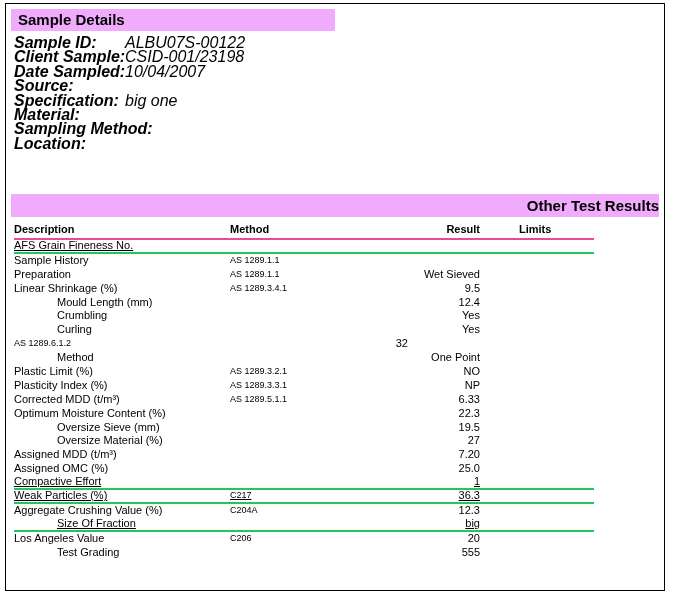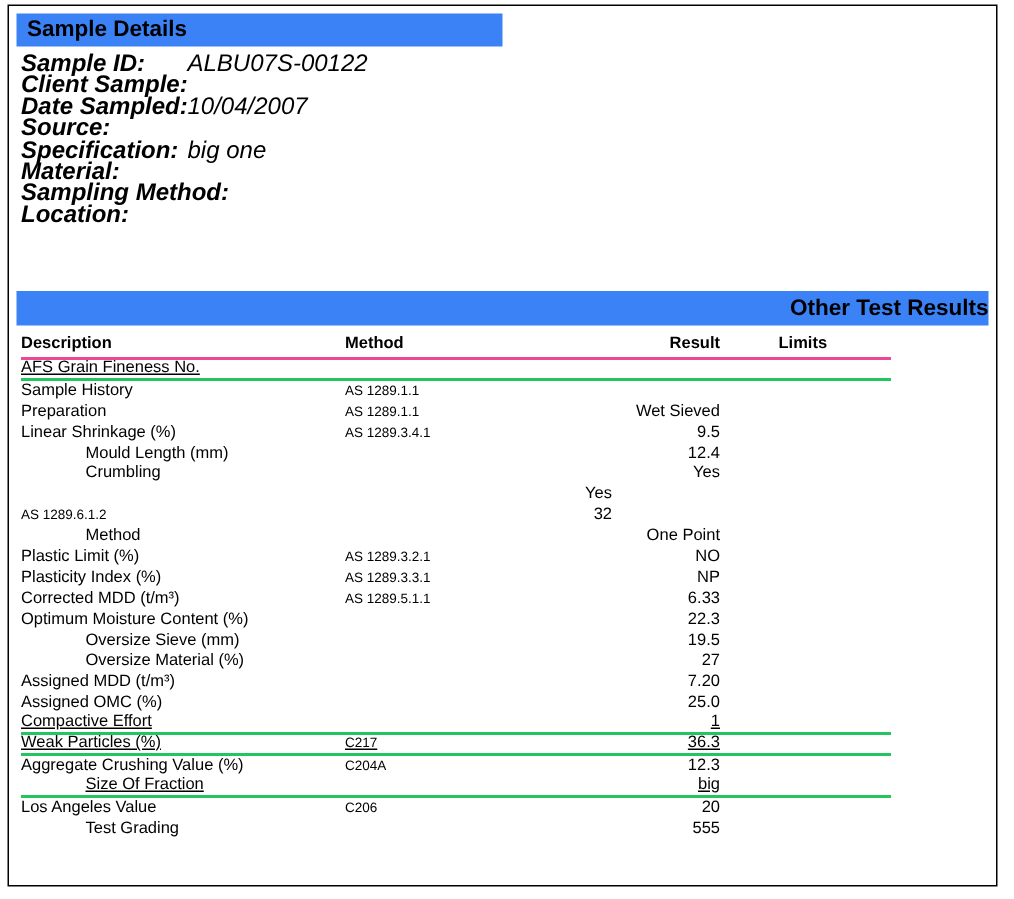--- a/index.html
+++ b/index.html
@@ -14,21 +14,21 @@
     position: relative;
   }
   .frame {
     position: absolute;
     left: 5px; top: 3px;
     width: 658px; height: 586px;
     border: 1px solid #000000;
   }
   .section-header {
     position: absolute;
-    background: #3b82f6;
+    background: #f0abfc;
     font-size: 15px;
     font-weight: bold;
     line-height: 22px;
     padding-left: 7px;
     box-sizing: border-box;
     white-space: nowrap;
   }
   #sample-details-header { left: 11px; top: 9px; width: 324px; height: 22px; }
   #other-tests-header   { left: 11px; top: 194px; width: 648px; height: 23px; line-height: 23px; text-align: right; }
 
@@ -86,20 +86,21 @@
 <div class="section-header" id="sample-details-header">Sample Details</div>
 
 <div class="details" id="details-list">
   <div class="detail-row">
     <span class="detail-label">Sample ID:</span>
     <span class="detail-value">ALBU07S-00122</span>
   </div>
 
   <div class="detail-row">
     <span class="detail-label">Client Sample:</span>
+    <span class="detail-value">CSID-001/23198</span>
   </div>
 
   <div class="detail-row">
     <span class="detail-label">Date Sampled:</span>
     <span class="detail-value">10/04/2007</span>
   </div>
 
   <div class="detail-row">
     <span class="detail-label">Source:</span>
     <span class="detail-value"></span>
@@ -172,20 +173,21 @@
   </div>
 
   <div class="trow">
     <span class="c-desc cell-desc indent">Crumbling</span>
     <span class="c-method cell-method"></span>
     <span class="c-result cell-result">Yes</span>
     <span class="c-limits cell-limits"></span>
   </div>
 
   <div class="trow">
+    <span class="c-desc cell-desc indent">Curling</span>
     <span class="c-method cell-method"></span>
     <span class="c-result cell-result">Yes</span>
     <span class="c-limits cell-limits"></span>
   </div>
 
   <div class="trow">
     <span class="c-method cell-method">AS 1289.6.1.2</span>
     <span class="c-result cell-result">32</span>
     <span class="c-limits cell-limits"></span>
   </div>

